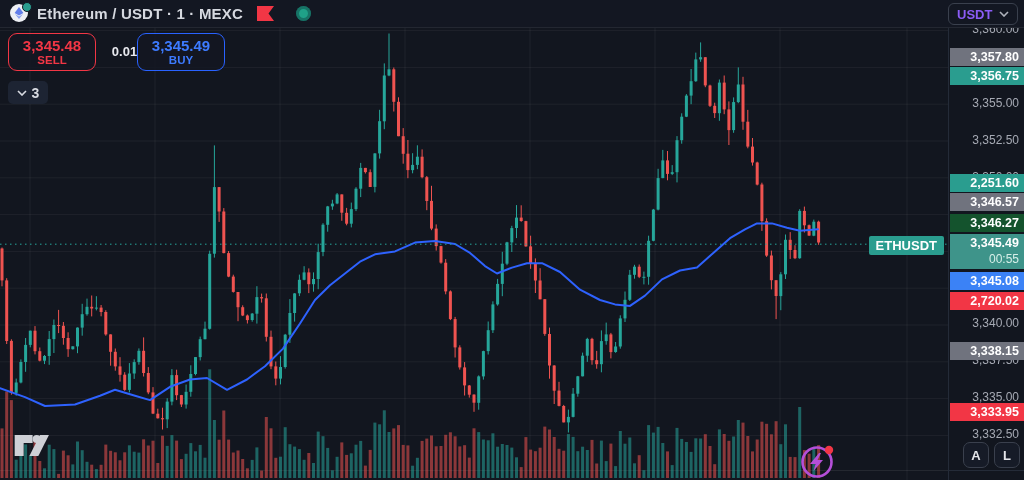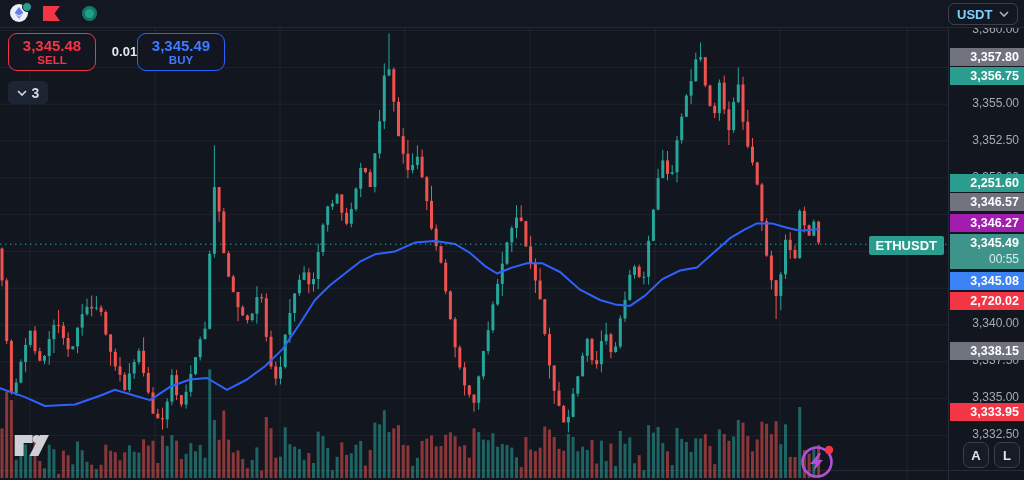--- a/index.html
+++ b/index.html
@@ -33,21 +33,21 @@
     background:#1fa188; box-shadow:inset 0 0 0 3px rgba(10,30,40,.35);
   }
   .ohlc { display:flex; align-items:center; gap:10px; margin-left:20px; font-size:13.5px; font-weight:600; }
   .ohlc .lbl { color:#c9ccd4; }
   .ohlc .val { color:#26a69a; margin-left:2px; }
   .ohlc .chg { color:#26a69a; }
   .currency-select {
     position:absolute; right:6px; top:3px; height:22px; width:70px;
     border:1px solid #3a404d; border-radius:6px; background:#131722;
     display:flex; align-items:center; justify-content:space-between;
-    padding:0 8px; font-size:13px; font-weight:600; color:#7dd3fc; cursor:pointer;
+    padding:0 8px; font-size:13px; font-weight:600; color:#8b5cf6; cursor:pointer;
   }
   
   .trade-panel { position:absolute; top:33px; left:8px; z-index:25; display:flex; align-items:center; }
   .trade-btn {
     width:88px; height:38px; border-radius:9px; background:rgba(19,23,34,.88);
     display:flex; flex-direction:column; align-items:center; justify-content:center;
     line-height:1.15; cursor:pointer;
   }
   .sell { border:1px solid #f23645; color:#f23645; }
   .buy  { border:1px solid #2962ff; color:#3d7bff; margin-left:41px; }
@@ -79,21 +79,21 @@
     position:absolute; right:5px; width:70px; text-align:right;
     font-size:12px; color:#a6aab4; z-index:1; white-space:nowrap;
   }
   .axis-badge {
     position:absolute; left:1px; right:0; height:18px; z-index:2;
     display:flex; align-items:center; justify-content:flex-end; padding-right:5px;
     font-size:12.5px; font-weight:700; color:#fff; white-space:nowrap;
   }
   .bg-gray  { background:#70737e; }
   .bg-teal  { background:#2a9d8f;padding-left:12px; }
-  .bg-blue  { background:#a21caf; }
+  .bg-blue  { background:#14532d; }
   .bg-green { background:#3b82f6; }
   .bg-red   { background:#f23645; }
   .current-badge {
     position:absolute; left:1px; right:0; height:35px; z-index:3; background:#3e948a;
     display:flex; flex-direction:column; align-items:flex-end; justify-content:center;
     padding-right:5px; line-height:1.25;
   }
   .current-badge .cp { font-size:12.5px; font-weight:700; color:#fff; }
   .current-badge .cd { font-size:12px; color:#d7efe9; }
   .axis-bottom {
@@ -121,20 +121,21 @@
   <div class="symbol-group">
     <span class="eth-logo">
       <span class="coin">
         <svg width="12" height="12" viewBox="0 0 12 12">
             <polygon points="6,0 10.4,6 6,8.6 1.6,6" fill="#627eea"></polygon>
             <polygon points="6,9.6 10,7 6,12 2,7" fill="#8aa1f0"></polygon>
           </svg>
       </span>
       <span class="badge"></span>
     </span>
+    <span class="symbol-title">Ethereum / USDT · 1 · MEXC</span>
   </div>
   <span class="flag-icon">
     <svg width="17" height="15" viewBox="0 0 17 15">
         <polygon points="0,0 17,0 11.5,7.5 17,15 0,15" fill="#f23645"></polygon>
       </svg>
   </span>
   <span class="status-dot"></span>
   <div class="currency-select">
     <span>USDT</span>
     <svg width="10" height="6" viewBox="0 0 10 6">

